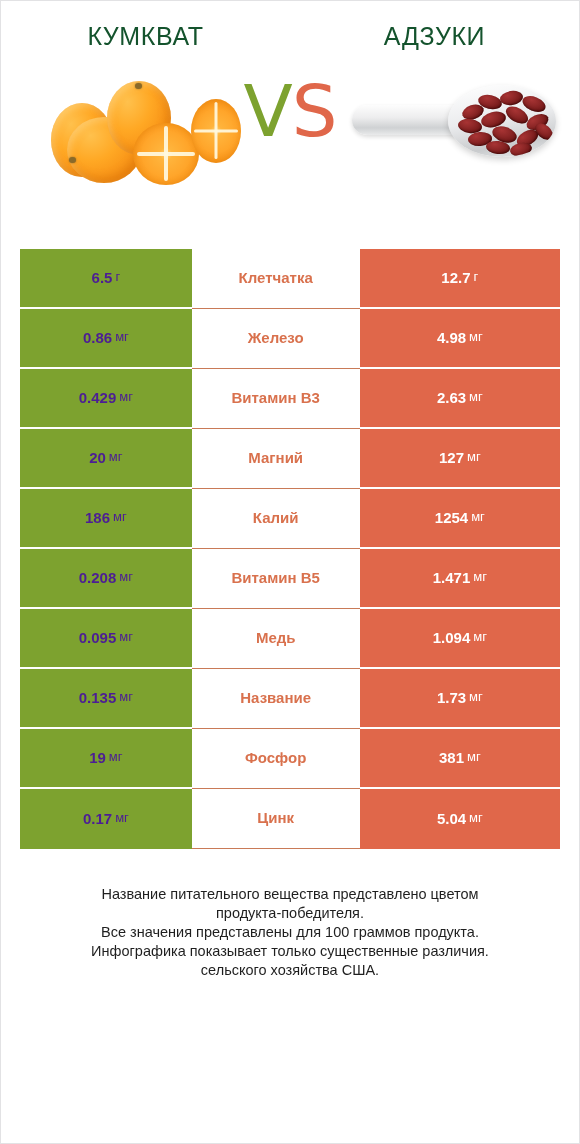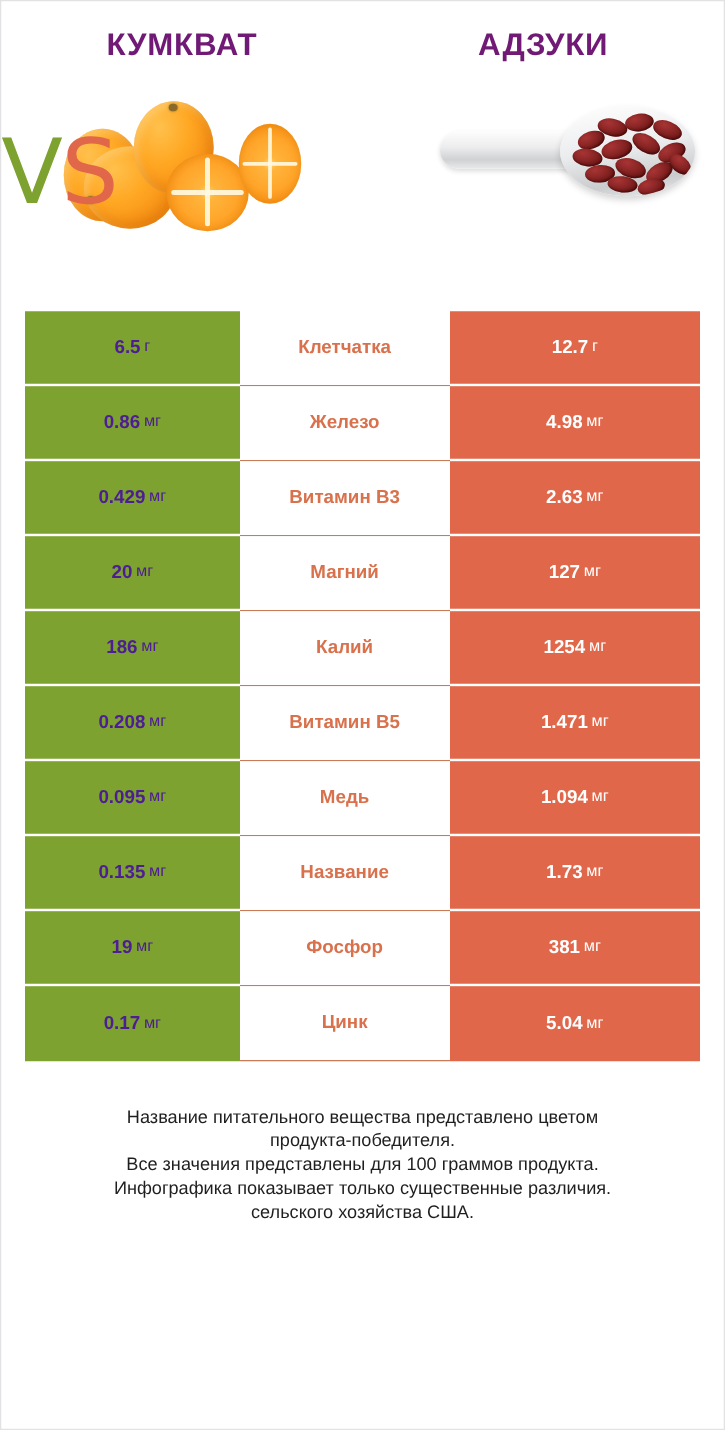--- a/index.html
+++ b/index.html
@@ -24,23 +24,23 @@
     width: 100%;
     padding-top: 22px;
     box-sizing: border-box;
   }
   .header-col {
     flex: 1 1 50%;
     text-align: center;
   }
   .product-title {
     font-size: 25px;
-    font-weight: 700;
+    font-weight: 400;
     letter-spacing: 0.6px;
-    color: #701a75;
+    color: #14532d;
     line-height: 1.1;
     white-space: nowrap;
   }
 
   
   .hero {
     position: relative;
     height: 180px;
     margin-top: 14px;
   }
@@ -54,22 +54,22 @@
   .hero-right {
     position: absolute;
     right: 22px;
     top: 14px;
     width: 205px;
     height: 110px;
   }
   .vs-wrap {
     position: absolute;
     left: 0; right: 0;
-    top: 36px;
-    text-align: left;
+    top: 10px;
+    text-align: center;
     pointer-events: none;
   }
   .vs-text {
     font-size: 72px;
     font-weight: 400;
     line-height: 1;
     letter-spacing: -1px;
     font-family: "DejaVu Sans", "Liberation Sans", sans-serif;
   }
   .vs-v { color: #7da22f; }

